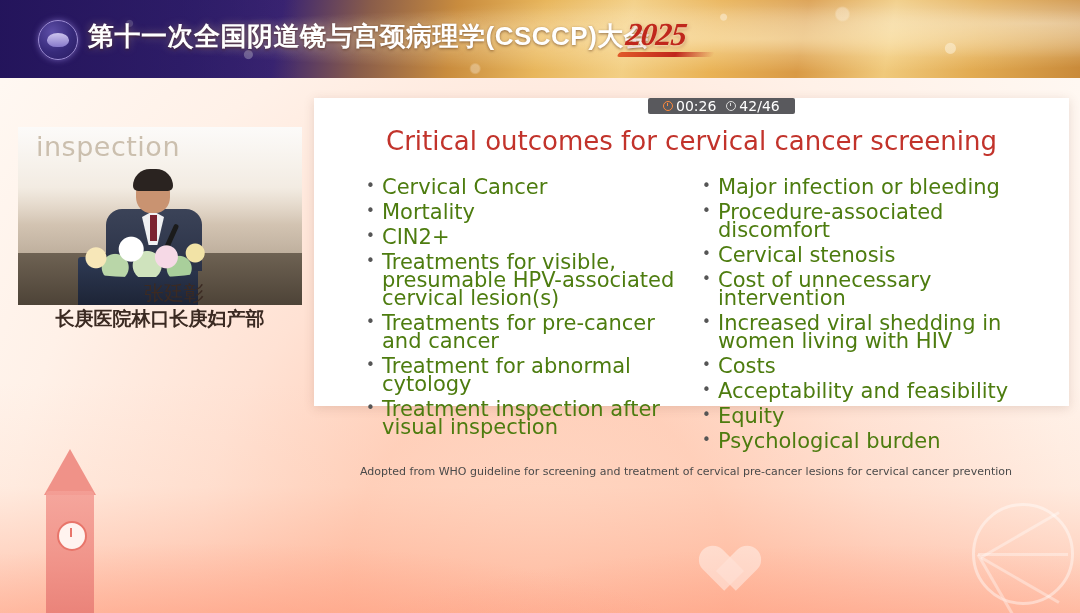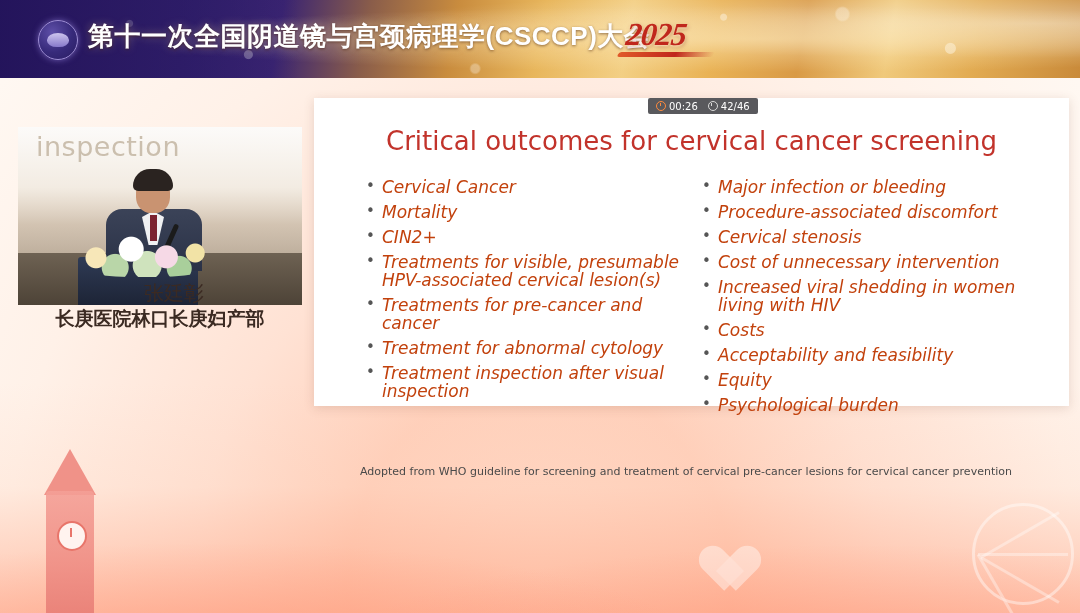--- a/index.html
+++ b/index.html
@@ -352,25 +352,24 @@
   .col { width: 50%; }
   ul.bullets {
     margin: 0;
     padding: 0;
     list-style: none;
   }
   ul.bullets li {
     position: relative;
     padding-left: 16px;
     margin-bottom: 7px;
-    font-size: 17px;
+    font-size: 21px;
     line-height: 18px;
-    color: #c2410c;
+    color: #4d7c0f;
     font-family: "DejaVu Sans", sans-serif;
-    font-style: italic;
   }
   ul.bullets li::before {
     content: "•";
     position: absolute;
     left: 0; top: -1px;
     color: #555;
     font-size: 15px;
   }
   .slide-footnote {
     position: absolute;
@@ -383,25 +382,25 @@
   }
 
   
   .hud {
     position: absolute;
     left: 648px; top: 98px;
     height: 16px;
     display: flex;
     align-items: center;
     gap: 10px;
-    padding: 0 8px;
+    padding: 0 15px;
     background: rgba(25,25,30,.72);
     border-radius: 2px;
     color: #ffffff;
-    font-size: 10px;
+    font-size: 14px;
     font-family: "DejaVu Sans", sans-serif;
   }
   .hud .item {
     display: flex;
     align-items: center;
     gap: 3px;
   }
   .hud .ring {
     display: inline-block;
     width: 8px; height: 8px;

